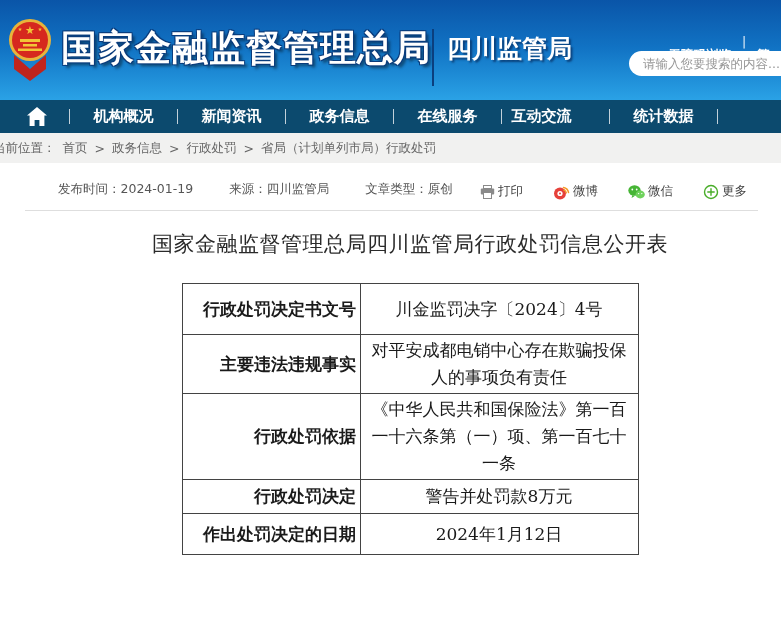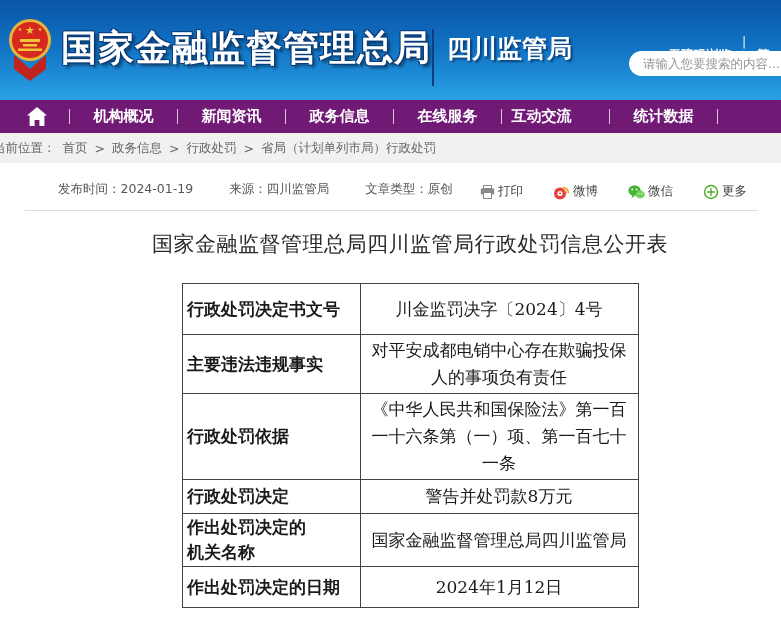--- a/index.html
+++ b/index.html
@@ -20,21 +20,21 @@
   .top-links { position:absolute; top:19px; right:-4px; display:flex; align-items:center; gap:11px;
                font-size:12.5px; font-weight:bold; color:#fff; }
   .top-links .sep { font-weight:normal; opacity:.9; }
   .top-links a { color:#fff; text-decoration:none; cursor:pointer;margin-top:28px; }
   .search-input { position:absolute; left:629px; top:51px; width:180px; height:25px; border:none; outline:none;
                   border-radius:13px; background:#fff; padding:0 14px; font-size:12.5px; color:#666;
                   font-family:"DejaVu Sans","Liberation Sans",sans-serif; }
   .search-input::placeholder { color:#979797; }
 
   
-  .nav { position:absolute; left:0; top:100px; width:781px; height:33px; background:#701a75; }
+  .nav { position:absolute; left:0; top:100px; width:781px; height:33px; background:#0c4a6e; }
   .home-btn { position:absolute; left:27px; top:7px; width:20px; height:19px; cursor:pointer; }
   .nav-item { position:absolute; top:0; width:107px; height:33px; line-height:33px; text-align:center;
               font-size:15px; font-weight:bold; color:#fff; cursor:pointer; white-space:nowrap; }
   .nav-sep { position:absolute; top:9px; width:1px; height:15px; background:rgba(255,255,255,.75); }
 
   
   .crumbbar { position:absolute; left:0; top:133px; width:781px; height:30px; background:#f1f1f0; }
   .breadcrumb { position:absolute; left:-7px; top:0; height:30px; display:flex; align-items:center; gap:7px;
                 font-size:12.5px; color:#666; white-space:nowrap; }
   .breadcrumb .crumb-link { cursor:pointer; }
@@ -46,21 +46,21 @@
   .action { display:flex; align-items:center; gap:3px; font-size:12.5px; color:#444; cursor:pointer; white-space:nowrap; }
   .rule { position:absolute; left:25px; top:210px; width:733px; height:1px; background:#dedede; }
 
   
   .article-title { position:absolute; left:30px; top:230px; width:760px; text-align:center;
                    font-size:21px; color:#2a2a2a; font-family:"DejaVu Serif","Liberation Serif",serif;
                    letter-spacing:.5px; white-space:nowrap; }
   table.penalty { position:absolute; left:182px; top:283px; width:456px; border-collapse:collapse;
                   table-layout:fixed; font-family:"DejaVu Serif","Liberation Serif",serif; }
   table.penalty td { border:1px solid #434343; vertical-align:middle; font-size:17px; color:#1a1a1a; }
-  td.t-label { font-weight:bold; text-align:left; white-space:pre-line; line-height:25px; padding:0 4px; }
+  td.t-label { font-weight:bold; text-align:right; white-space:pre-line; line-height:25px; padding:0 4px; }
   td.t-value { text-align:center; padding:2px 10px 2px 9px; line-height:27px; }
   tr.r0 { height:51px; } tr.r1 { height:56px; } tr.r2 { height:51px;margin-left:12px; } tr.r3 { height:53px; }
   tr.r4 { height:34px; } tr.r5 { height:53px; } tr.r6 { height:41px; }
 </style>
 </head>
 <body>
 
 <div class="page">
 
   <div class="header">
@@ -184,25 +184,20 @@
         <td class="t-value">对平安成都电销中心存在欺骗投保人的事项负有责任</td>
       </tr>
       <tr class="r3">
         <td class="t-label">行政处罚依据</td>
         <td class="t-value">《中华人民共和国保险法》第一百一十六条第（一）项、第一百七十一条</td>
       </tr>
       <tr class="r4">
         <td class="t-label">行政处罚决定</td>
         <td class="t-value">警告并处罚款8万元</td>
       </tr>
-      <tr class="r5">
-        <td class="t-label">作出处罚决定的
-机关名称</td>
-        <td class="t-value">国家金融监督管理总局四川监管局</td>
-      </tr>
       <tr class="r6">
         <td class="t-label">作出处罚决定的日期</td>
         <td class="t-value">2024年1月12日</td>
       </tr>
     </tbody>
   </table>
 
 </div>
 
 </body></html>

